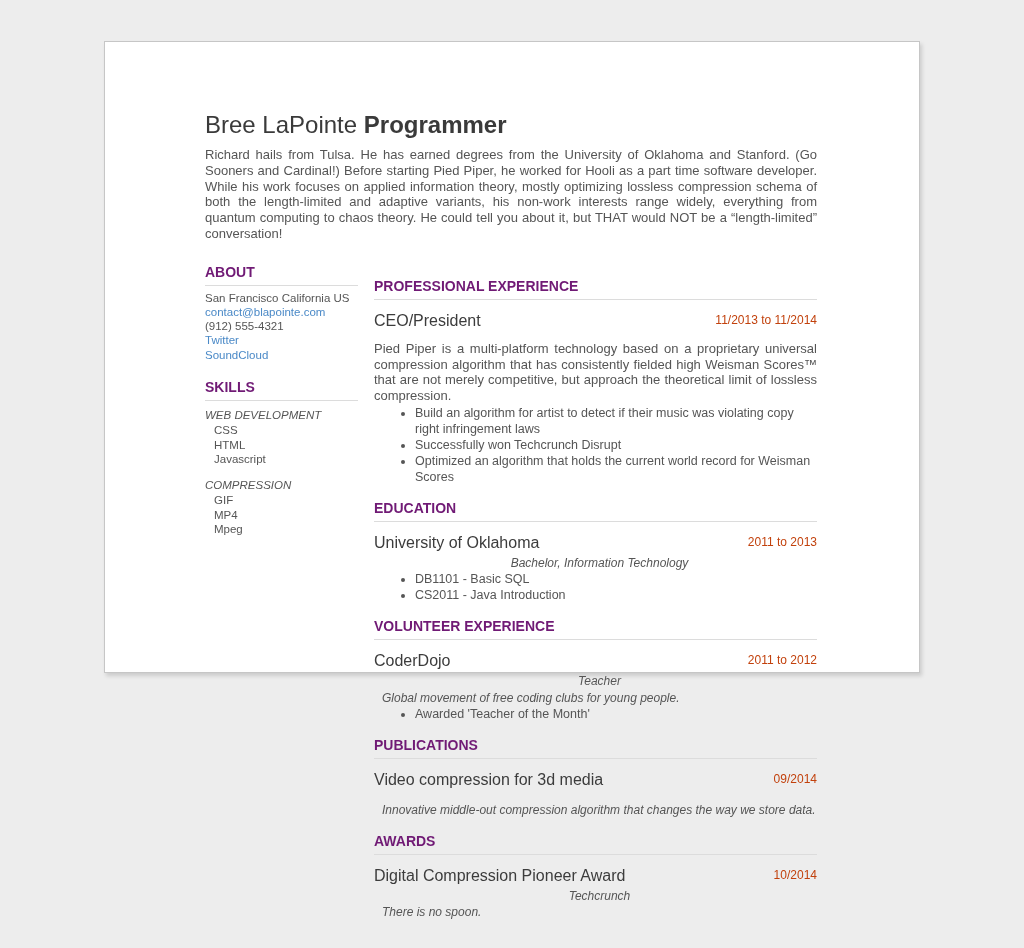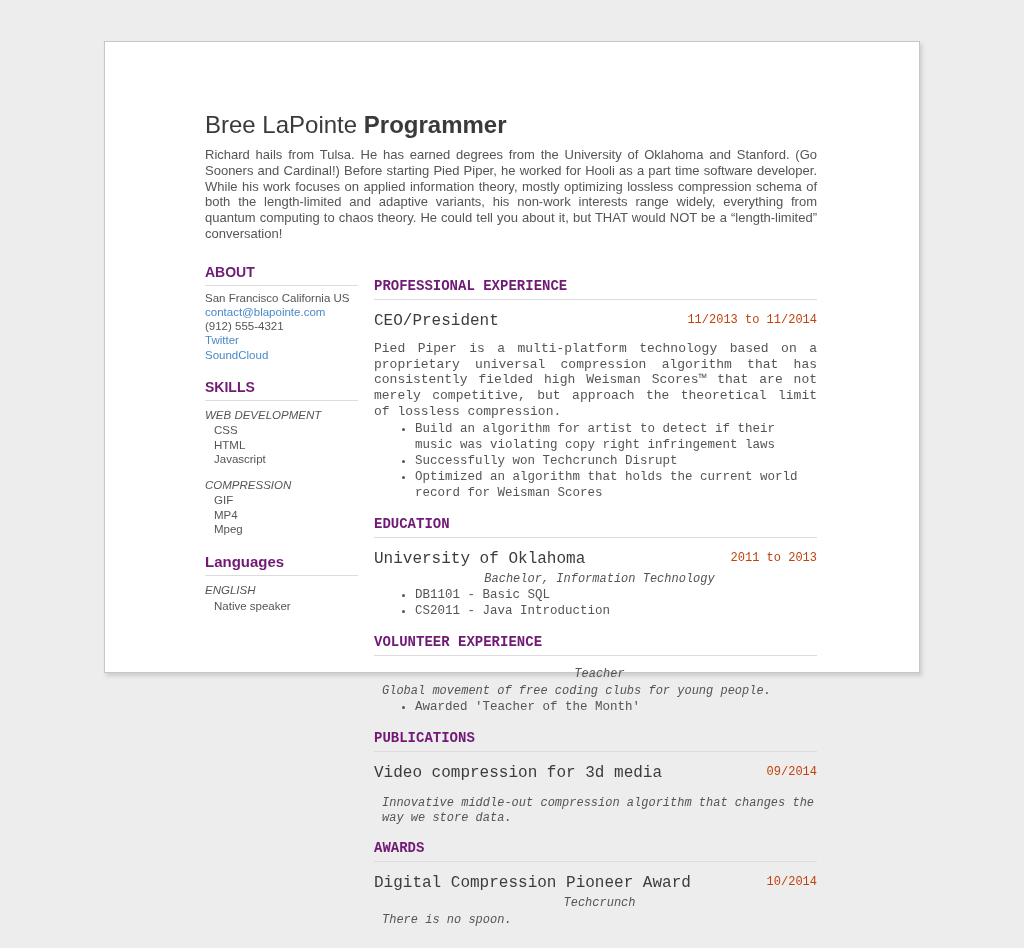--- a/index.html
+++ b/index.html
@@ -42,21 +42,20 @@
     margin-top: 14px;
   }
   .sidebar {
     width: 153px;
     flex: 0 0 153px;
     margin-right: 16px;
   }
   .main-col {
     flex: 1 1 auto;
     padding-top: 14px;
-    font-family: Liberation Mono, monospace;
   }
   
   .side-heading, .main-heading {
     font-size: 14px;
     font-weight: 700;
     color: #701a75;
     padding-bottom: 5px;
     border-bottom: 1px solid #dcdcdc;
     margin-top: 8px;
   }
@@ -171,27 +170,20 @@
             <div class="skill-item">Javascript</div>
           </div>
           <div class="skill-group">
             <div class="skill-label">COMPRESSION</div>
             <div class="skill-item">GIF</div>
             <div class="skill-item">MP4</div>
             <div class="skill-item">Mpeg</div>
           </div>
         </div>
 
-        <div class="side-section">
-          <div class="side-heading lang-heading">Languages</div>
-          <div class="skill-group">
-            <div class="skill-label">ENGLISH</div>
-            <div class="skill-item">Native speaker</div>
-          </div>
-        </div>
 
       </div>
 
       <div class="main-col">
 
         <div class="main-section">
           <div class="main-heading">PROFESSIONAL EXPERIENCE</div>
           <div class="entry-header">
             <div class="entry-title">CEO/President</div>
             <div class="entry-date">11/2013 to 11/2014</div>
@@ -212,20 +204,24 @@
           </div>
           <div class="entry-sub no-indent-top">Bachelor, Information Technology</div>
           <ul class="bullets">
             <li>DB1101 - Basic SQL</li>
             <li>CS2011 - Java Introduction</li>
           </ul>
         </div>
 
         <div class="main-section">
           <div class="main-heading">VOLUNTEER EXPERIENCE</div>
+          <div class="entry-header">
+            <div class="entry-title">CoderDojo</div>
+            <div class="entry-date">2011 to 2012</div>
+          </div>
           <div class="entry-sub no-indent-top">Teacher</div>
           <div class="entry-sub" style="padding-left:8px;">Global movement of free coding clubs for young people.</div>
           <ul class="bullets">
             <li>Awarded 'Teacher of the Month'</li>
           </ul>
         </div>
 
         <div class="main-section">
           <div class="main-heading">PUBLICATIONS</div>
           <div class="entry-header">

